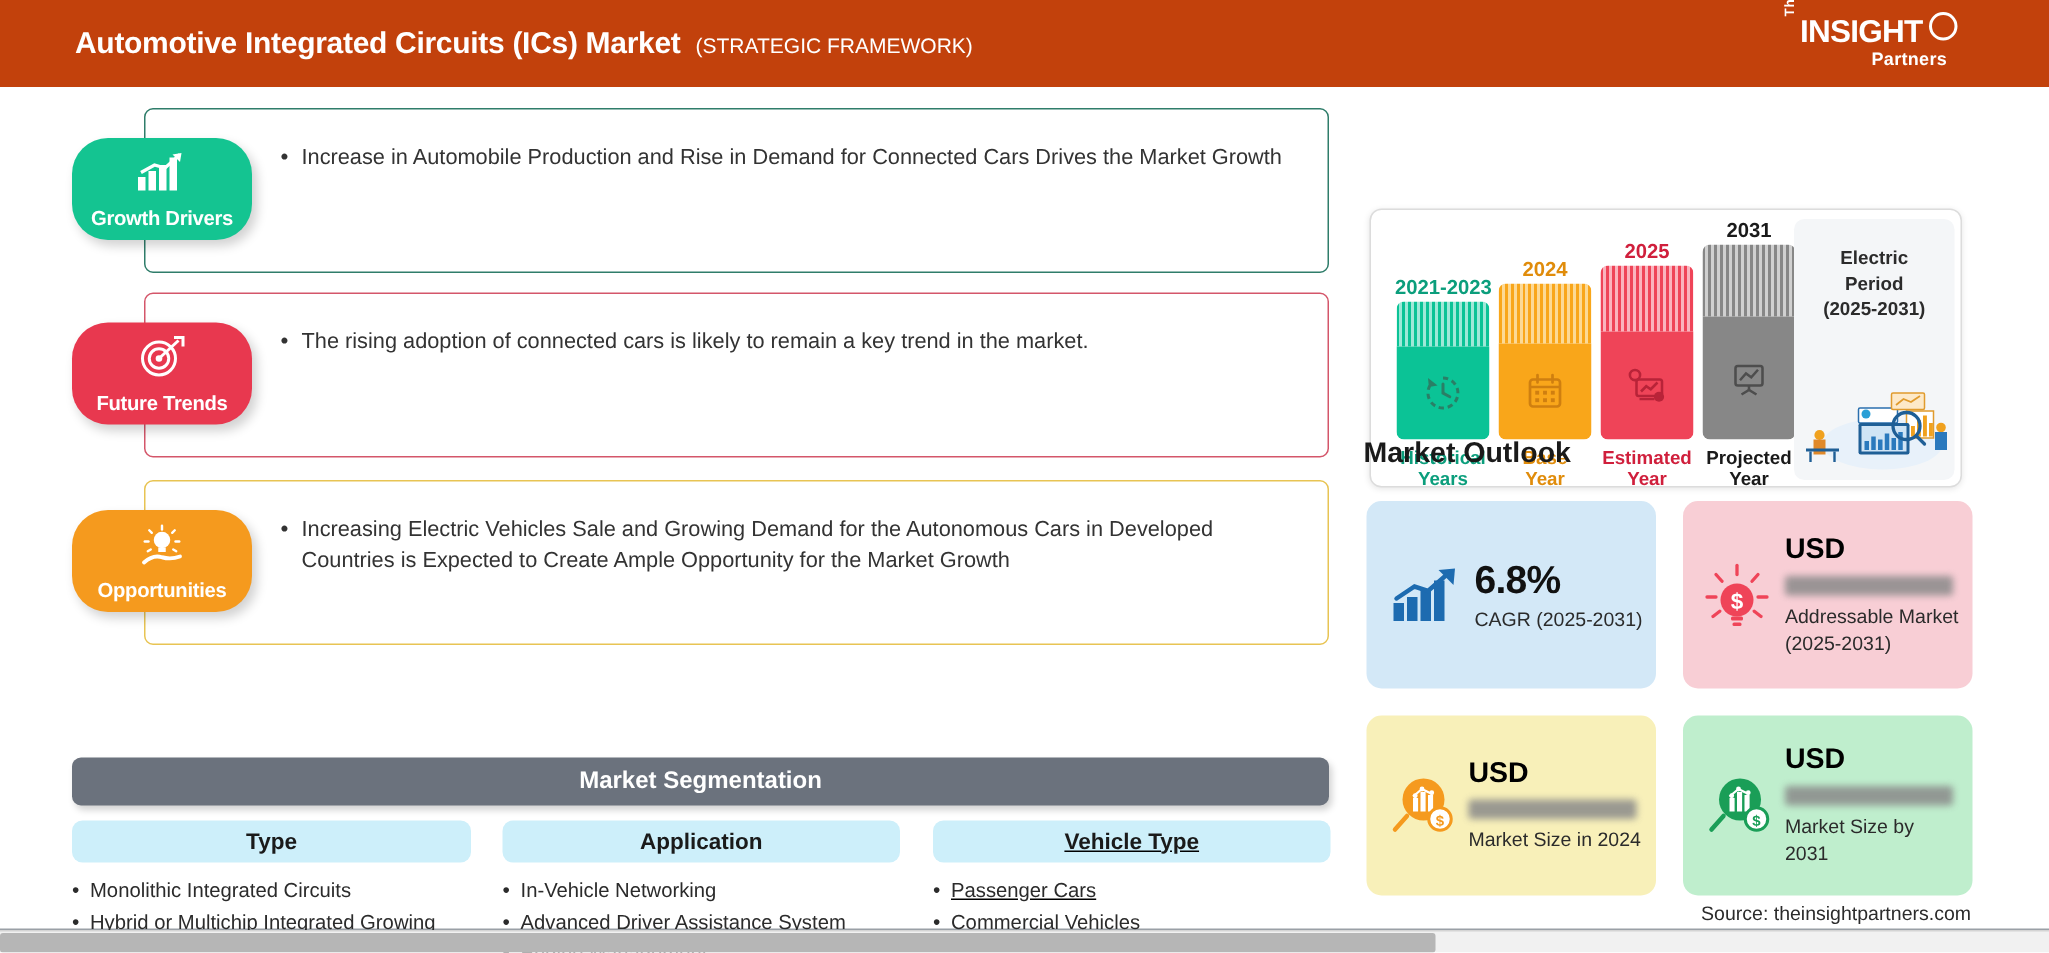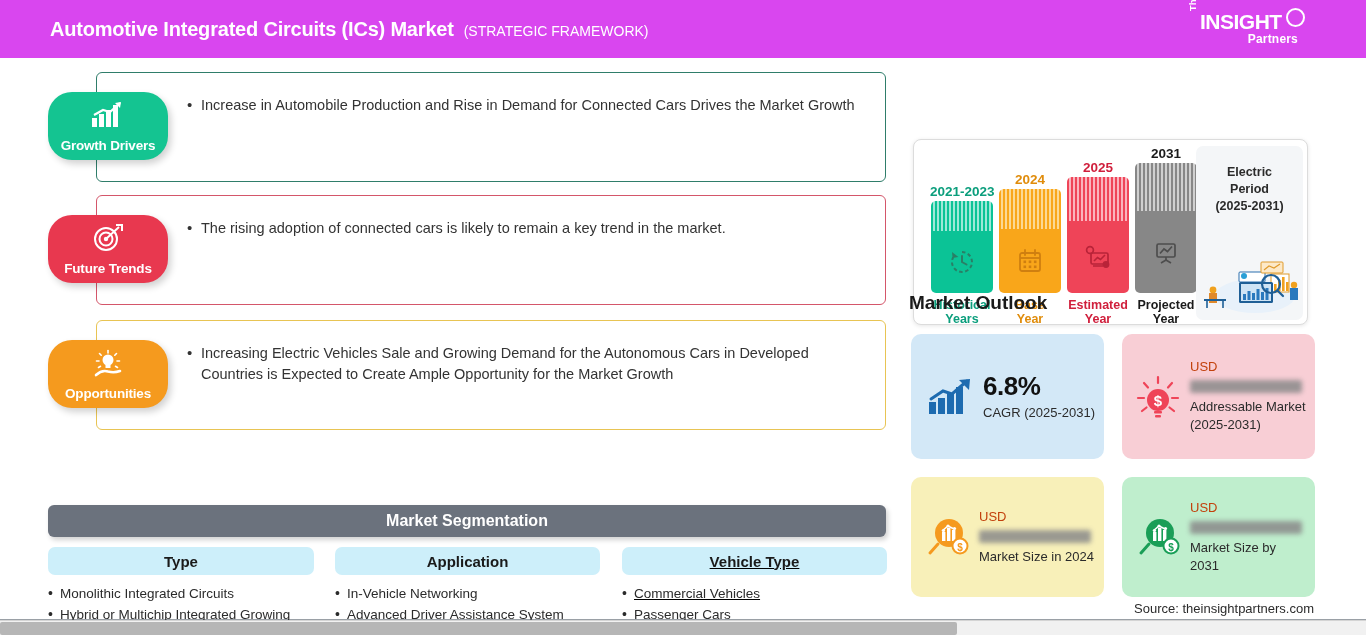--- a/index.html
+++ b/index.html
@@ -7,21 +7,21 @@
     width: 1366px; height: 635px;
     background: #ffffff;
     font-family: "Liberation Sans", sans-serif;
     overflow: hidden;
   }
   #page { position: relative; width: 1366px; height: 635px; background:#fff; }
 
   
   .header {
     position: absolute; left: 0; top: 0; width: 1366px; height: 58px;
-    background: #d946ef;
+    background: #c2410c;
     display: flex; align-items: center;
   }
   .header-title {
     margin-left: 50px;
     color: #ffffff;
     font-size: 20px; font-weight: bold;
     letter-spacing: -0.2px;
     white-space: nowrap;
   }
   .header-sub {
@@ -146,21 +146,21 @@
 
   
   .mo-title {
     position: absolute; left: 911px; top: 292px;
     font-size: 19px; font-weight: bold; color: #1a1a1a;
   }
   .mo-card {
     position: absolute; border-radius: 10px;
     display: flex; align-items: center;
   }
-  .mo-usd { font-size: 13px; font-weight: normal; color: #c2410c; }
+  .mo-usd { font-size: 19px; font-weight: bold; color: #000000; }
   .mo-redact {
     height: 13px; width: 112px; margin: 6px 0 5px;
     background: #8a8a8a; border-radius: 2px;
     filter: blur(2.4px); opacity: 0.85;
   }
   .mo-sub { font-size: 13px; color: #2b2b2b; line-height: 1.35; }
   .mo-big { font-size: 26px; font-weight: bold; color: #111; letter-spacing: -0.5px; }
 
   .source {
     position: absolute; right: 52px; top: 601px;
@@ -274,22 +274,22 @@
       <ul class="seg-list">
         <li>In-Vehicle Networking</li>
         <li>Advanced Driver Assistance System</li>
         <li>Engine Management</li>
       </ul>
     </div>
 
     <div class="seg-col" style="left:622px; width:265px;text-decoration:underline;">
       <div class="seg-col-head">Vehicle Type</div>
       <ul class="seg-list">
+        <li>Passenger Cars</li>
         <li>Commercial Vehicles</li>
-        <li>Passenger Cars</li>
       </ul>
     </div>
 
     <div class="forecast-panel">
 
       <div class="tl-item" style="left:16px; top:44px;">
         <div class="tl-year" style="color:#0b9e7c;">2021-2023</div>
         <div class="tl-bar" style="height:92px;">
           <div class="tl-stripes" style="background:repeating-linear-gradient(90deg,#0bc396 0 2px,#9fe8d8 2px 4px);"></div>
           <div class="tl-body" style="background:#0bc396;height:62px;">

